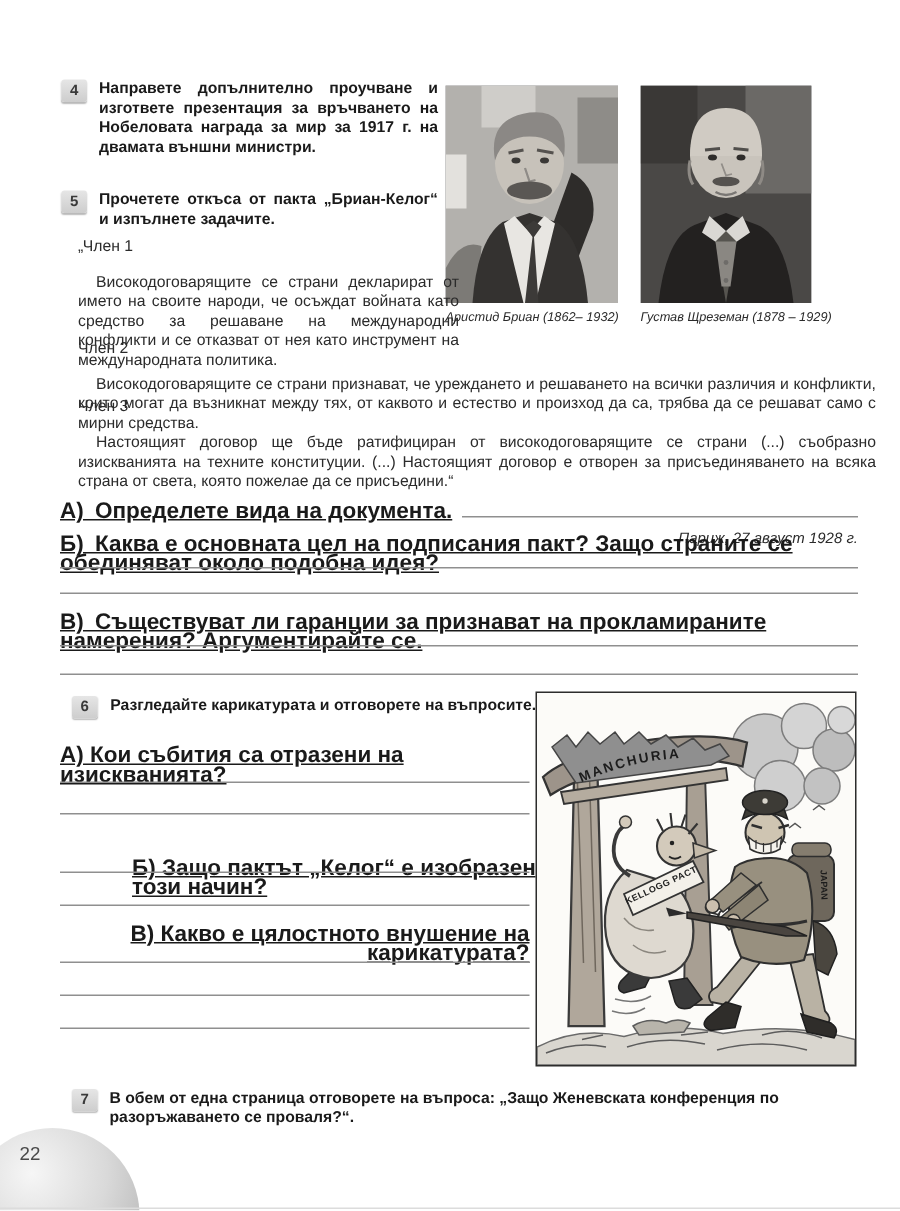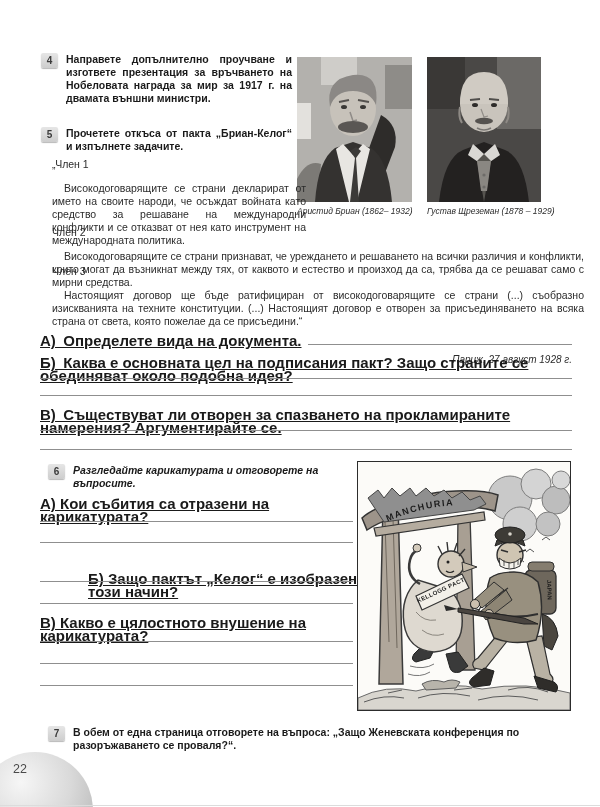--- a/index.html
+++ b/index.html
@@ -122,36 +122,36 @@
   <p class="abs quote-body" style="left:40px;top:277px;width:532px;">Настоящият договор ще бъде ратифициран от високодоговарящите се страни (...) съобразно изискванията на техните конституции. (...) Настоящият договор е отворен за присъединяването на всяка страна от света, която пожелае да се присъедини.“</p>
   <p class="abs dateline" style="left:40px;top:313px;width:532px;margin-top:41px;">Париж, 27 август 1928 г.</p>
 
   <div class="abs q-flex" style="left:40px;top:334px;width:532px;">
     <p class="question">А) Определете вида на документа.</p>
     <div class="leader"></div>
   </div>
   <p class="abs question" style="left:40px;top:356px;width:532px;">Б) Каква е основната цел на подписания пакт? Защо страните се обединяват около подобна идея?</p>
   <div class="abs ans-line" style="left:40px;top:378px;width:532px;"></div>
   <div class="abs ans-line" style="left:40px;top:395px;width:532px;"></div>
-  <p class="abs question" style="left:40px;top:408px;width:532px;">В) Съществуват ли отворен за спазването на прокламираните намерения? Аргументирайте се.</p>
+  <p class="abs question" style="left:40px;top:408px;width:532px;">В) Съществуват ли гаранции за признават на прокламираните намерения? Аргументирайте се.</p>
   <div class="abs ans-line" style="left:40px;top:430px;width:532px;"></div>
   <div class="abs ans-line" style="left:40px;top:449px;width:532px;"></div>
 
   <div class="abs task-row" style="left:48px;top:464px;width:310px;">
     <span class="badge">6</span>
-    <p class="task-text" style="width:338px;text-align:left;font-style:italic;">Разгледайте карикатурата и отговорете на въпросите.</p>
-  </div>
-
-  <p class="abs question" style="left:40px;top:497px;width:313px;">А) Кои събития са отразени на карикатурата?</p>
+    <p class="task-text" style="width:338px;text-align:center;">Разгледайте карикатурата и отговорете на въпросите.</p>
+  </div>
+
+  <p class="abs question" style="left:40px;top:497px;width:313px;">А) Кои събития са отразени на изискванията?</p>
   <div class="abs ans-line" style="left:40px;top:521px;width:313px;"></div>
   <div class="abs ans-line" style="left:40px;top:542px;width:313px;"></div>
   <p class="abs question" style="left:40px;top:572px;width:313px;padding-left:48px;">Б) Защо пактът „Келог“ е изобразен по този начин?</p>
   <div class="abs ans-line" style="left:40px;top:581px;width:313px;"></div>
   <div class="abs ans-line" style="left:40px;top:603px;width:313px;"></div>
-  <p class="abs question" style="left:40px;top:616px;width:313px;">В) Какво е цялостното внушение на карикатурата?</p>
+  <p class="abs question" style="left:40px;top:616px;width:313px;text-align:right;">В) Какво е цялостното внушение на карикатурата?</p>
   <div class="abs ans-line" style="left:40px;top:641px;width:313px;"></div>
   <div class="abs ans-line" style="left:40px;top:663px;width:313px;"></div>
   <div class="abs ans-line" style="left:40px;top:685px;width:313px;"></div>
 
   <div class="abs cartoon-box" style="left:357px;top:461px;">
     <svg width="212" height="248" viewBox="0 0 212 248">
 
       <g stroke="#7d7d7d" stroke-width="1">
         <circle cx="152" cy="36" r="22" fill="#c9c9c9"></circle>
         <circle cx="178" cy="22" r="15" fill="#d4d4d4"></circle>

